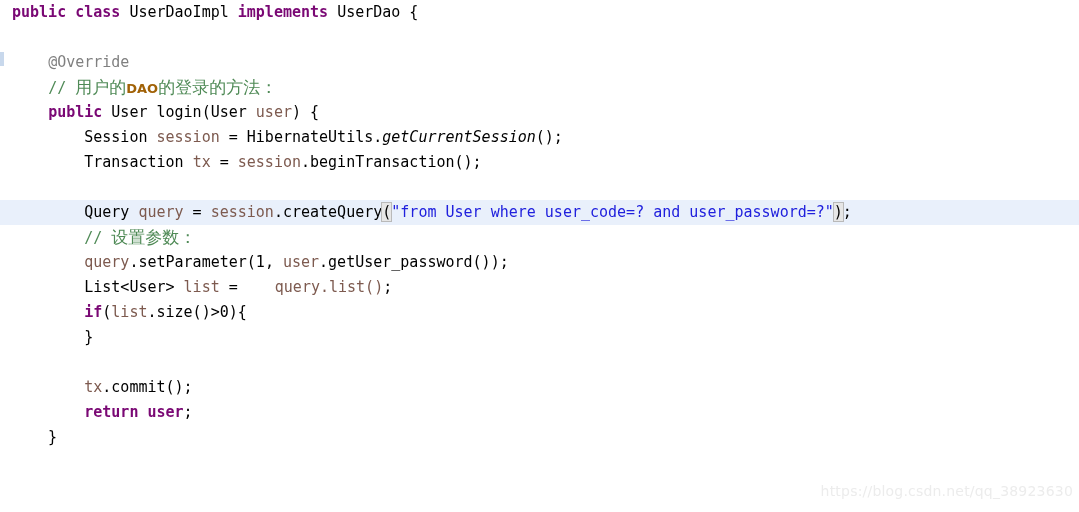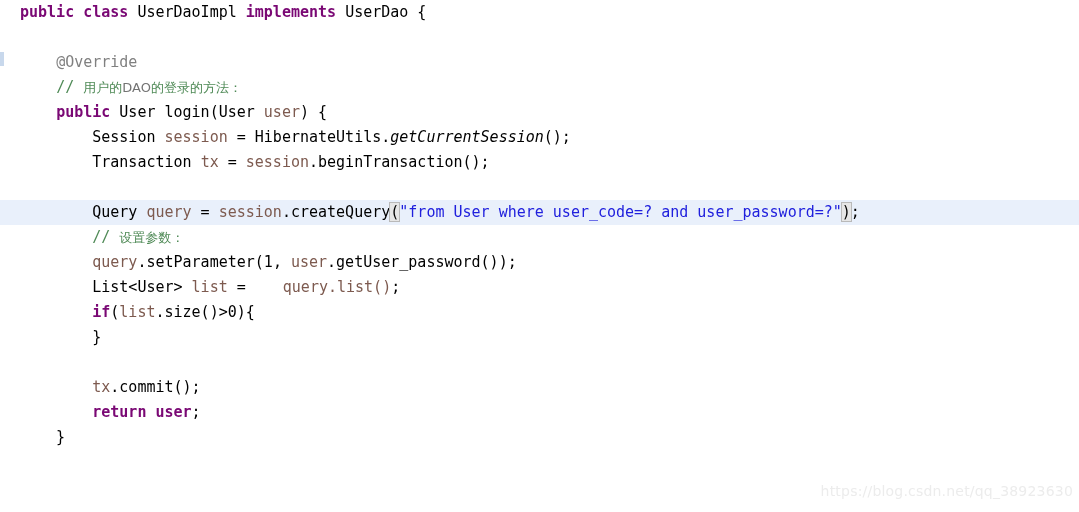--- a/index.html
+++ b/index.html
@@ -54,32 +54,32 @@
     white-space: pre;
     padding-left: 0px;
     box-sizing: border-box;
   }
   .code-line.caret-row {
     background: #e9f0fb;
     width: 1079px;
   }
   .code-line .ln-inner {
     display: inline-block;
-    padding-left: 20px;
+    padding-left: 12px;
   }
 
   
   .tok-kw        { color: #7a0874; font-weight: bold; }
   .tok-plain     { color: #000000; }
   .tok-type      { color: #000000; }
   .tok-local     { color: #7d5a4f; }
   .tok-static    { color: #000000; font-style: italic; text-align: center; }
   .tok-comment   { color: #4f8a56; }
-  .tok-comment-cjk { color: #4f8a56; font-family: Liberation Sans, sans-serif; font-size: 13px; }
-  .tok-comment-bold { color: #737373; font-weight: normal; font-family: "DejaVu Sans", "Liberation Sans", sans-serif; font-size: 13px; }
+  .tok-comment-cjk { color: #4f8a56; font-family: Liberation Sans, sans-serif; font-size: 17px; }
+  .tok-comment-bold { color: #a16207; font-weight: bold; font-family: "DejaVu Sans", "Liberation Sans", sans-serif; font-size: 13px; }
   .tok-annot     { color: #808080; }
   .tok-string    { color: #2020dd; }
   .tok-num       { color: #000000; }
 
   
   .bracket-match {
     background: #e6e6e6;
     outline: 1px solid #b9b9b9;
     color: #000000;
   }

